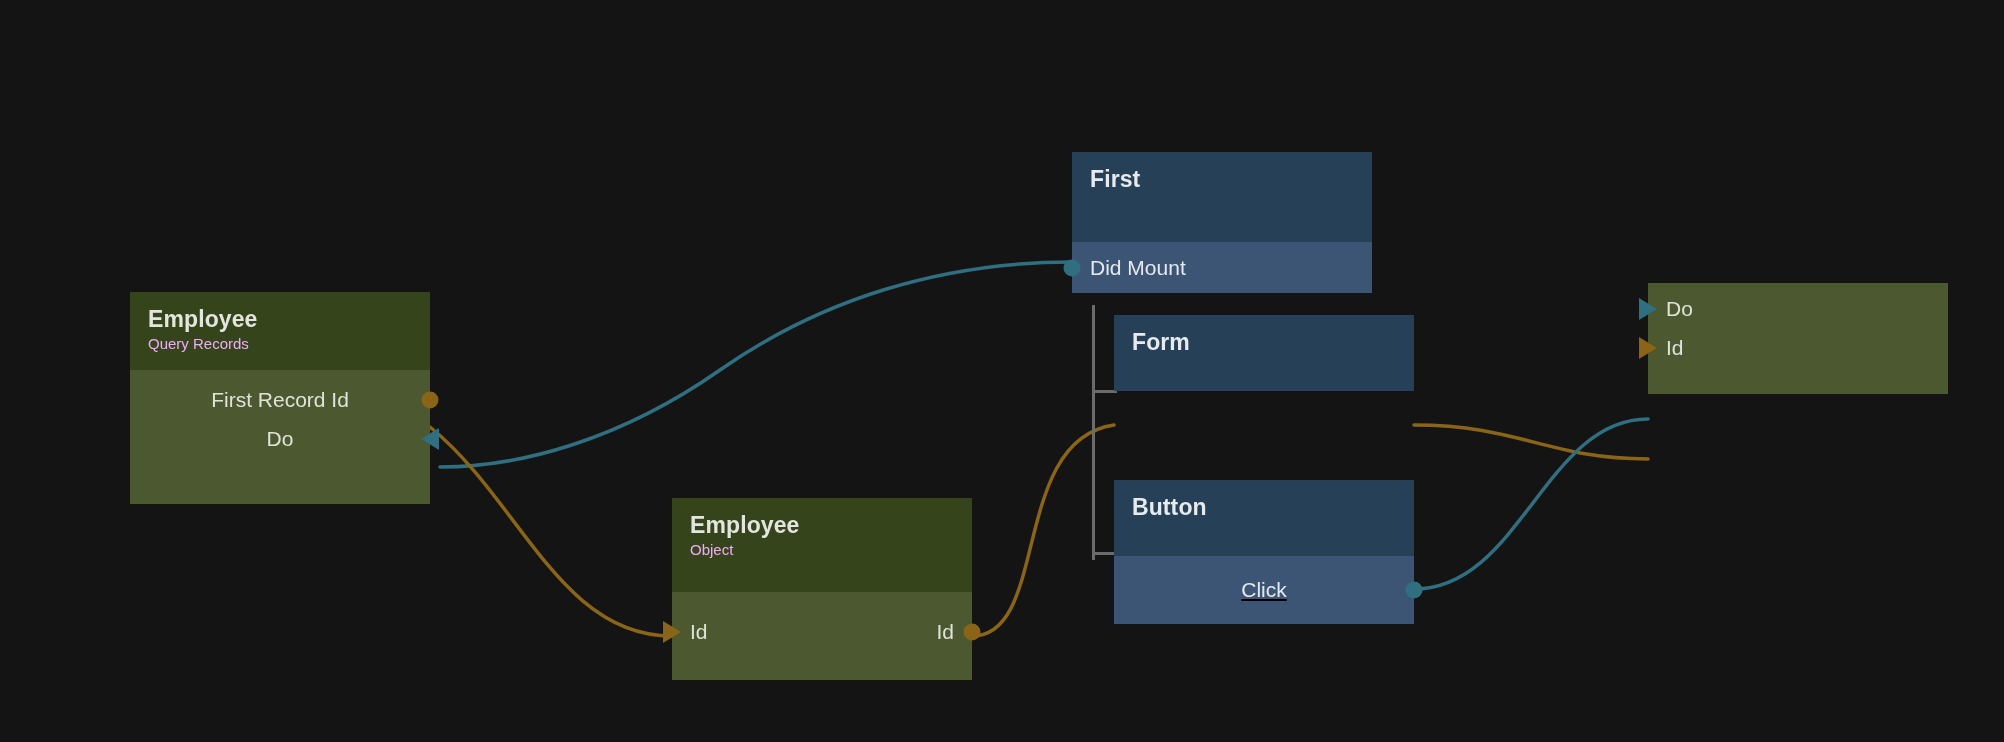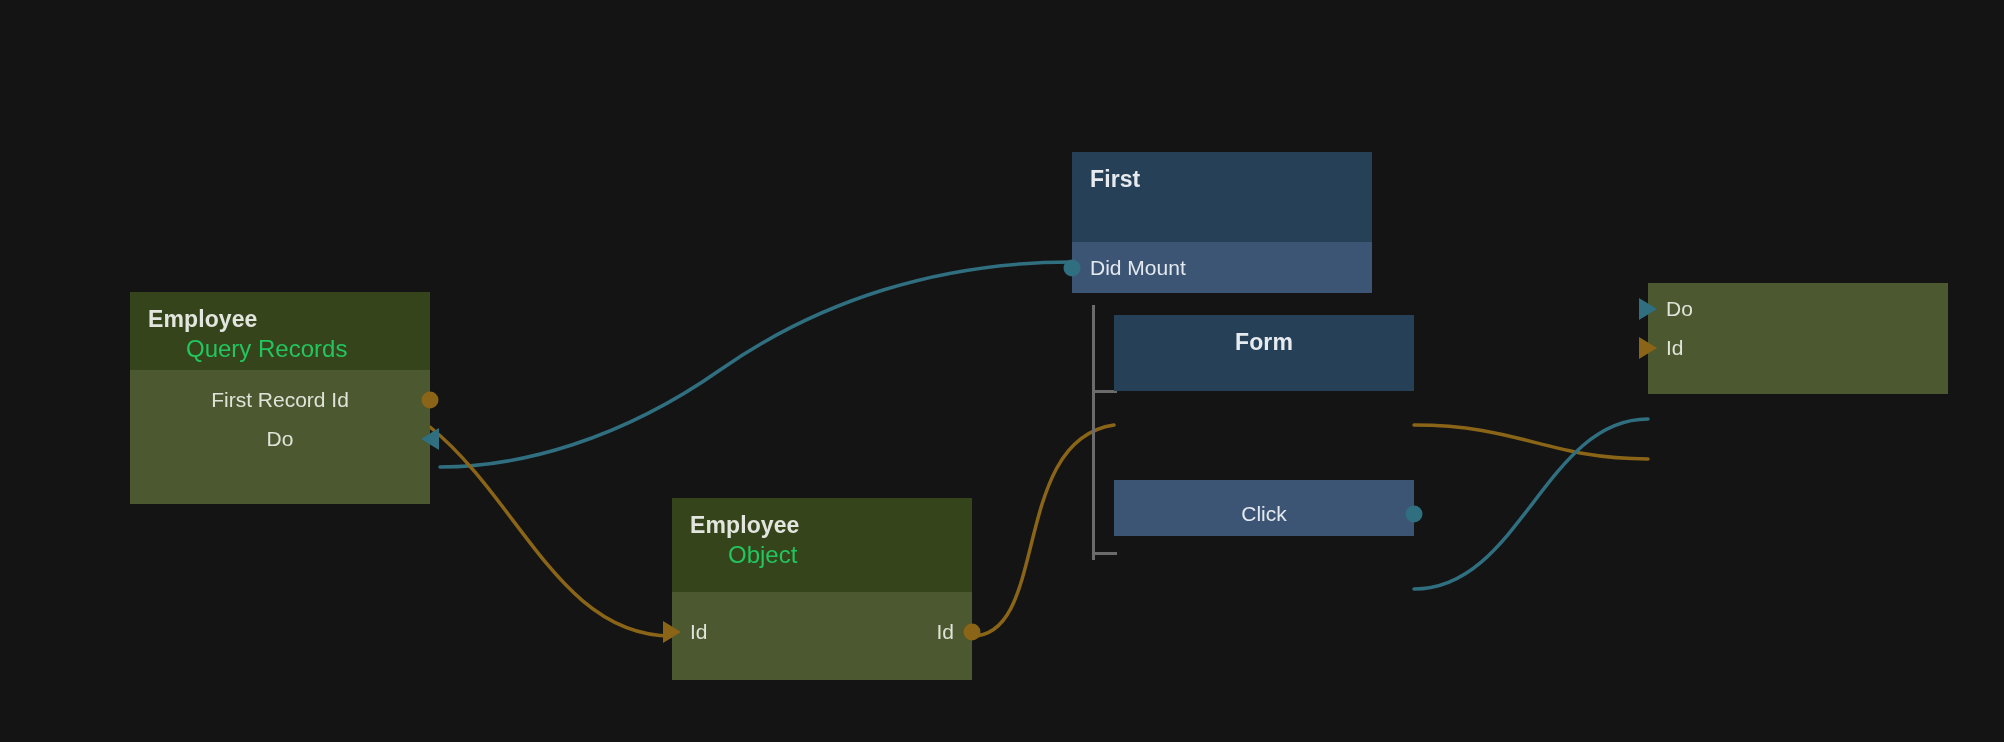--- a/index.html
+++ b/index.html
@@ -35,26 +35,25 @@
     padding: 10px 0 12px 0;
   }
   .node-title {
     font-size: 23px;
     font-weight: bold;
     color: #e3e6de;
     line-height: 1.18;
     letter-spacing: 0.1px;
   }
   .node-subtitle {
-    font-size: 24px;
+    font-size: 15px;
     font-weight: normal;
-    color: #22c55e;
+    color: #f0abfc;
     line-height: 1.2;
     margin-top: 2px;
-    margin-left: 38px;
   }
   
   .green .node-header { background: #36441c; }
   .green .node-body   { background: #4b5830; }
   
   .blue .node-header  { background: #254057; }
   .blue .node-body    { background: #3d5574; }
   .blue .node-title   { color: #e7eaee; }
 
   .port-row {
@@ -154,27 +153,30 @@
       </div>
     </div>
   </div>
 
   <div class="bracket" style="left:1092px; top:305px; height:255px; width:24px;">
     <span class="bracket-tick" style="left:0; top:85px; width:22px;"></span>
     <span class="bracket-tick" style="left:0; top:247px; width:22px;"></span>
   </div>
 
   <div class="node blue" style="left:1114px; top:315px; width:300px;">
-    <div class="node-header" style="height:76px;text-align:center;">
+    <div class="node-header" style="height:76px;">
       <div class="node-title">Form</div>
     </div>
   </div>
 
   <div class="node blue" style="left:1114px; top:480px; width:300px;">
-    <div class="node-body" style="height:56px; padding-top:14px;">
+    <div class="node-header" style="height:76px;">
+      <div class="node-title">Button</div>
+    </div>
+    <div class="node-body" style="height:68px; padding-top:14px;text-decoration:underline;">
       <div class="port-row align-right">
         <span class="port-label">Click</span>
         <span class="port-dot out-right flow"></span>
       </div>
     </div>
   </div>
 
   <div class="node green" style="left:672px; top:498px; width:300px;">
     <div class="node-header" style="height:94px;">
       <div class="node-title">Employee</div>

